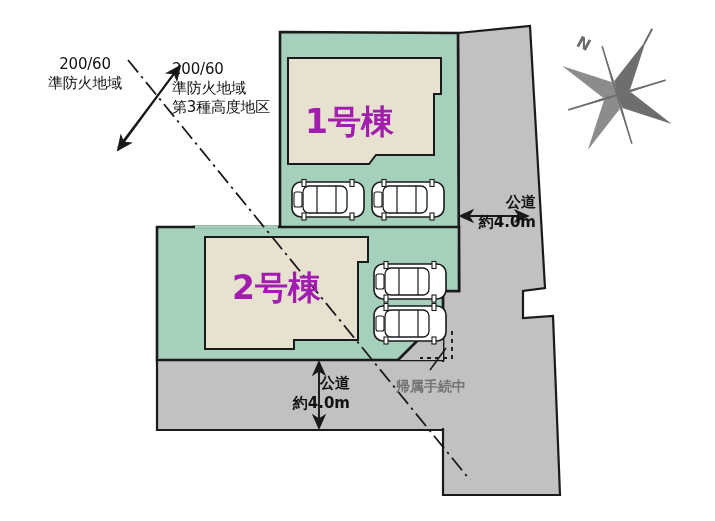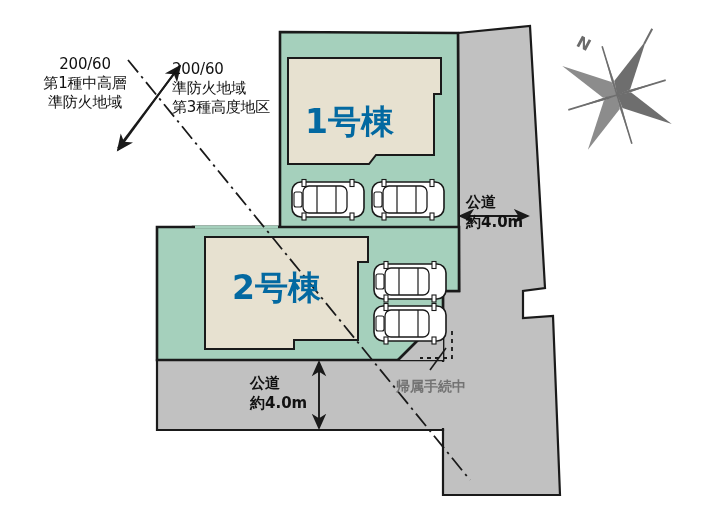--- a/index.html
+++ b/index.html
@@ -44,38 +44,38 @@
     top: 60px;
     text-align: left;
     width: 130px;
   }
   .road-label {
     position: absolute;
     font-size: 15px;
     line-height: 20px;
     color: #111111;
     font-weight: 600;
-    text-align: left;
+    text-align: right;
     white-space: nowrap;
   }
   .road-label.east {
     left: 466px;
     top: 192px;
     width: 70px;
   }
   .road-label.south {
     left: 250px;
     top: 373px;
     width: 100px;
   }
   .bldg-label {
     position: absolute;
     font-size: 33px;
     font-weight: 700;
-    color: #0369a1;
+    color: #a21caf;
     white-space: nowrap;
     letter-spacing: 0px;
   }
   .bldg-label.b1 { left: 305px; top: 100px; }
   .bldg-label.b2 { left: 232px; top: 266px; }
   .note-label {
     position: absolute;
     left: 396px;
     top: 378px;
     font-size: 14px;
@@ -208,21 +208,20 @@
         <path d="M 36,36 L 7,7 L 0,0 Z" fill="none" stroke="#6e6e6e" stroke-width="1.6"></path>
 
         <line x1="0" y1="-58" x2="0" y2="-75" stroke="#6e6e6e" stroke-width="2"></line>
       </g>
     </g>
 
   </svg>
 
   <div class="zone-label left">
     <div>200/60</div>
-    <div>第1種中高層</div>
     <div>準防火地域</div>
   </div>
 
   <div class="zone-label right">
     <div>200/60</div>
     <div>準防火地域</div>
     <div>第3種高度地区</div>
   </div>
 
   <div class="bldg-label b1">1号棟</div>

